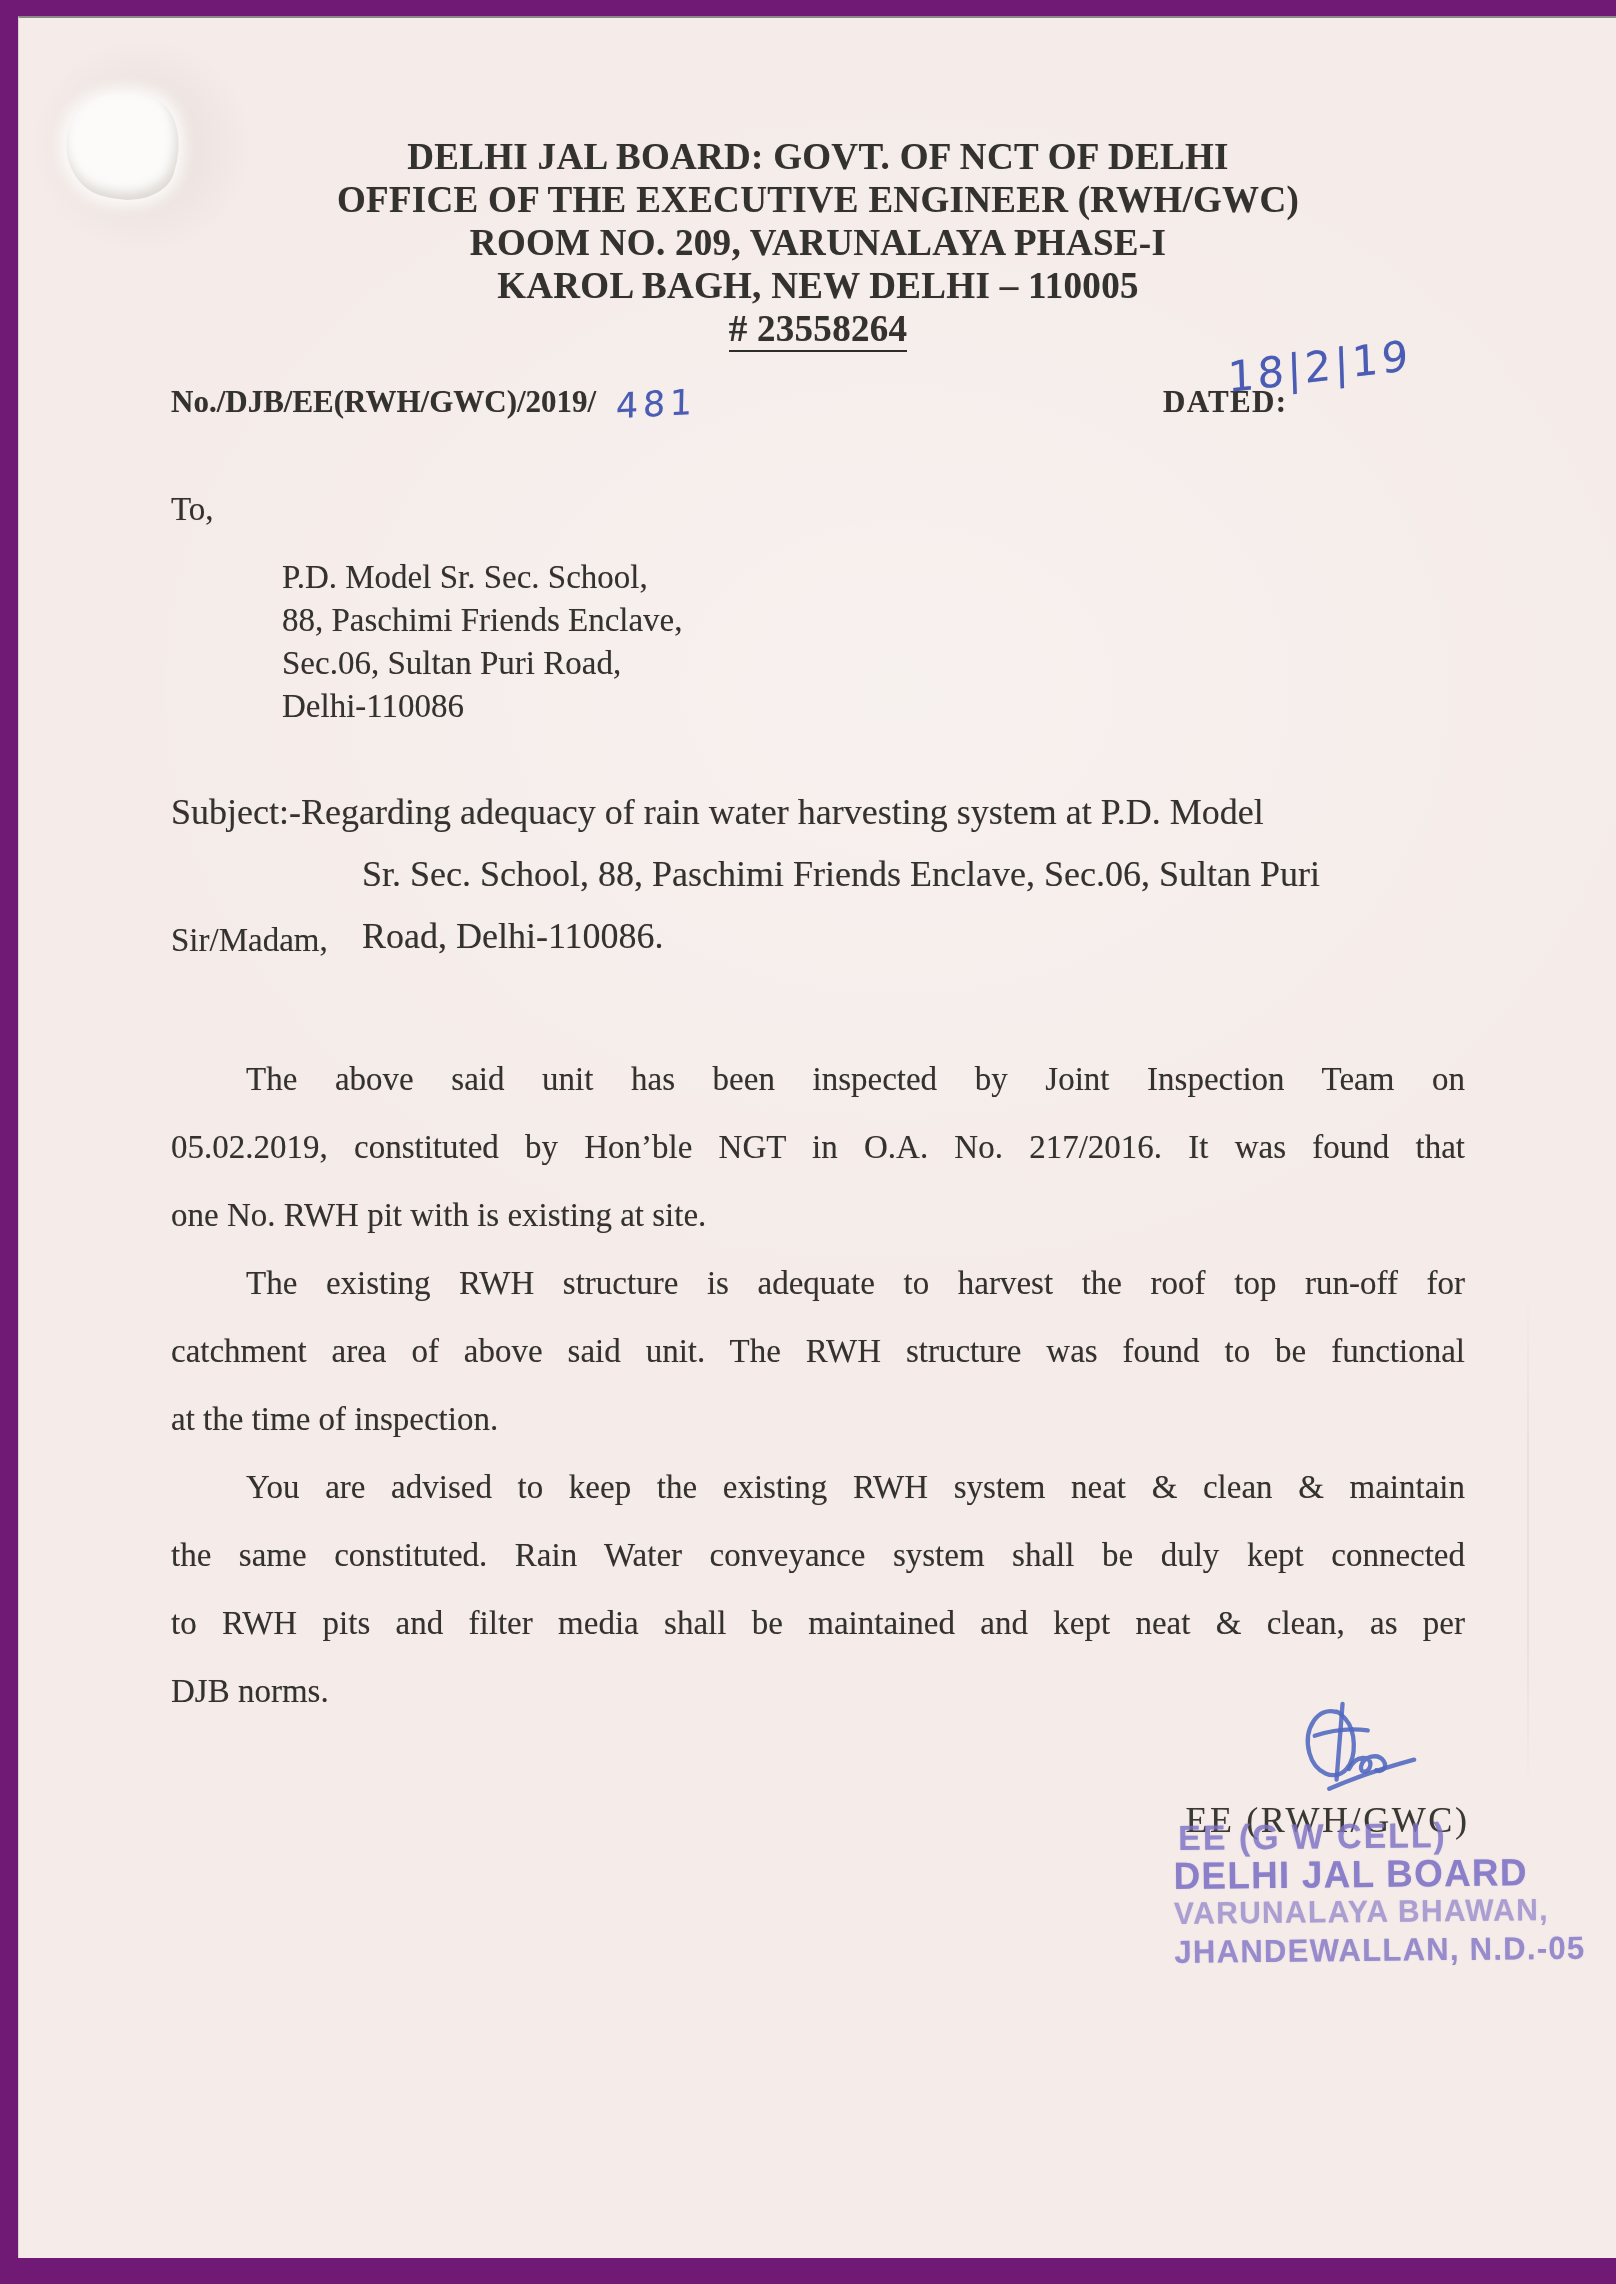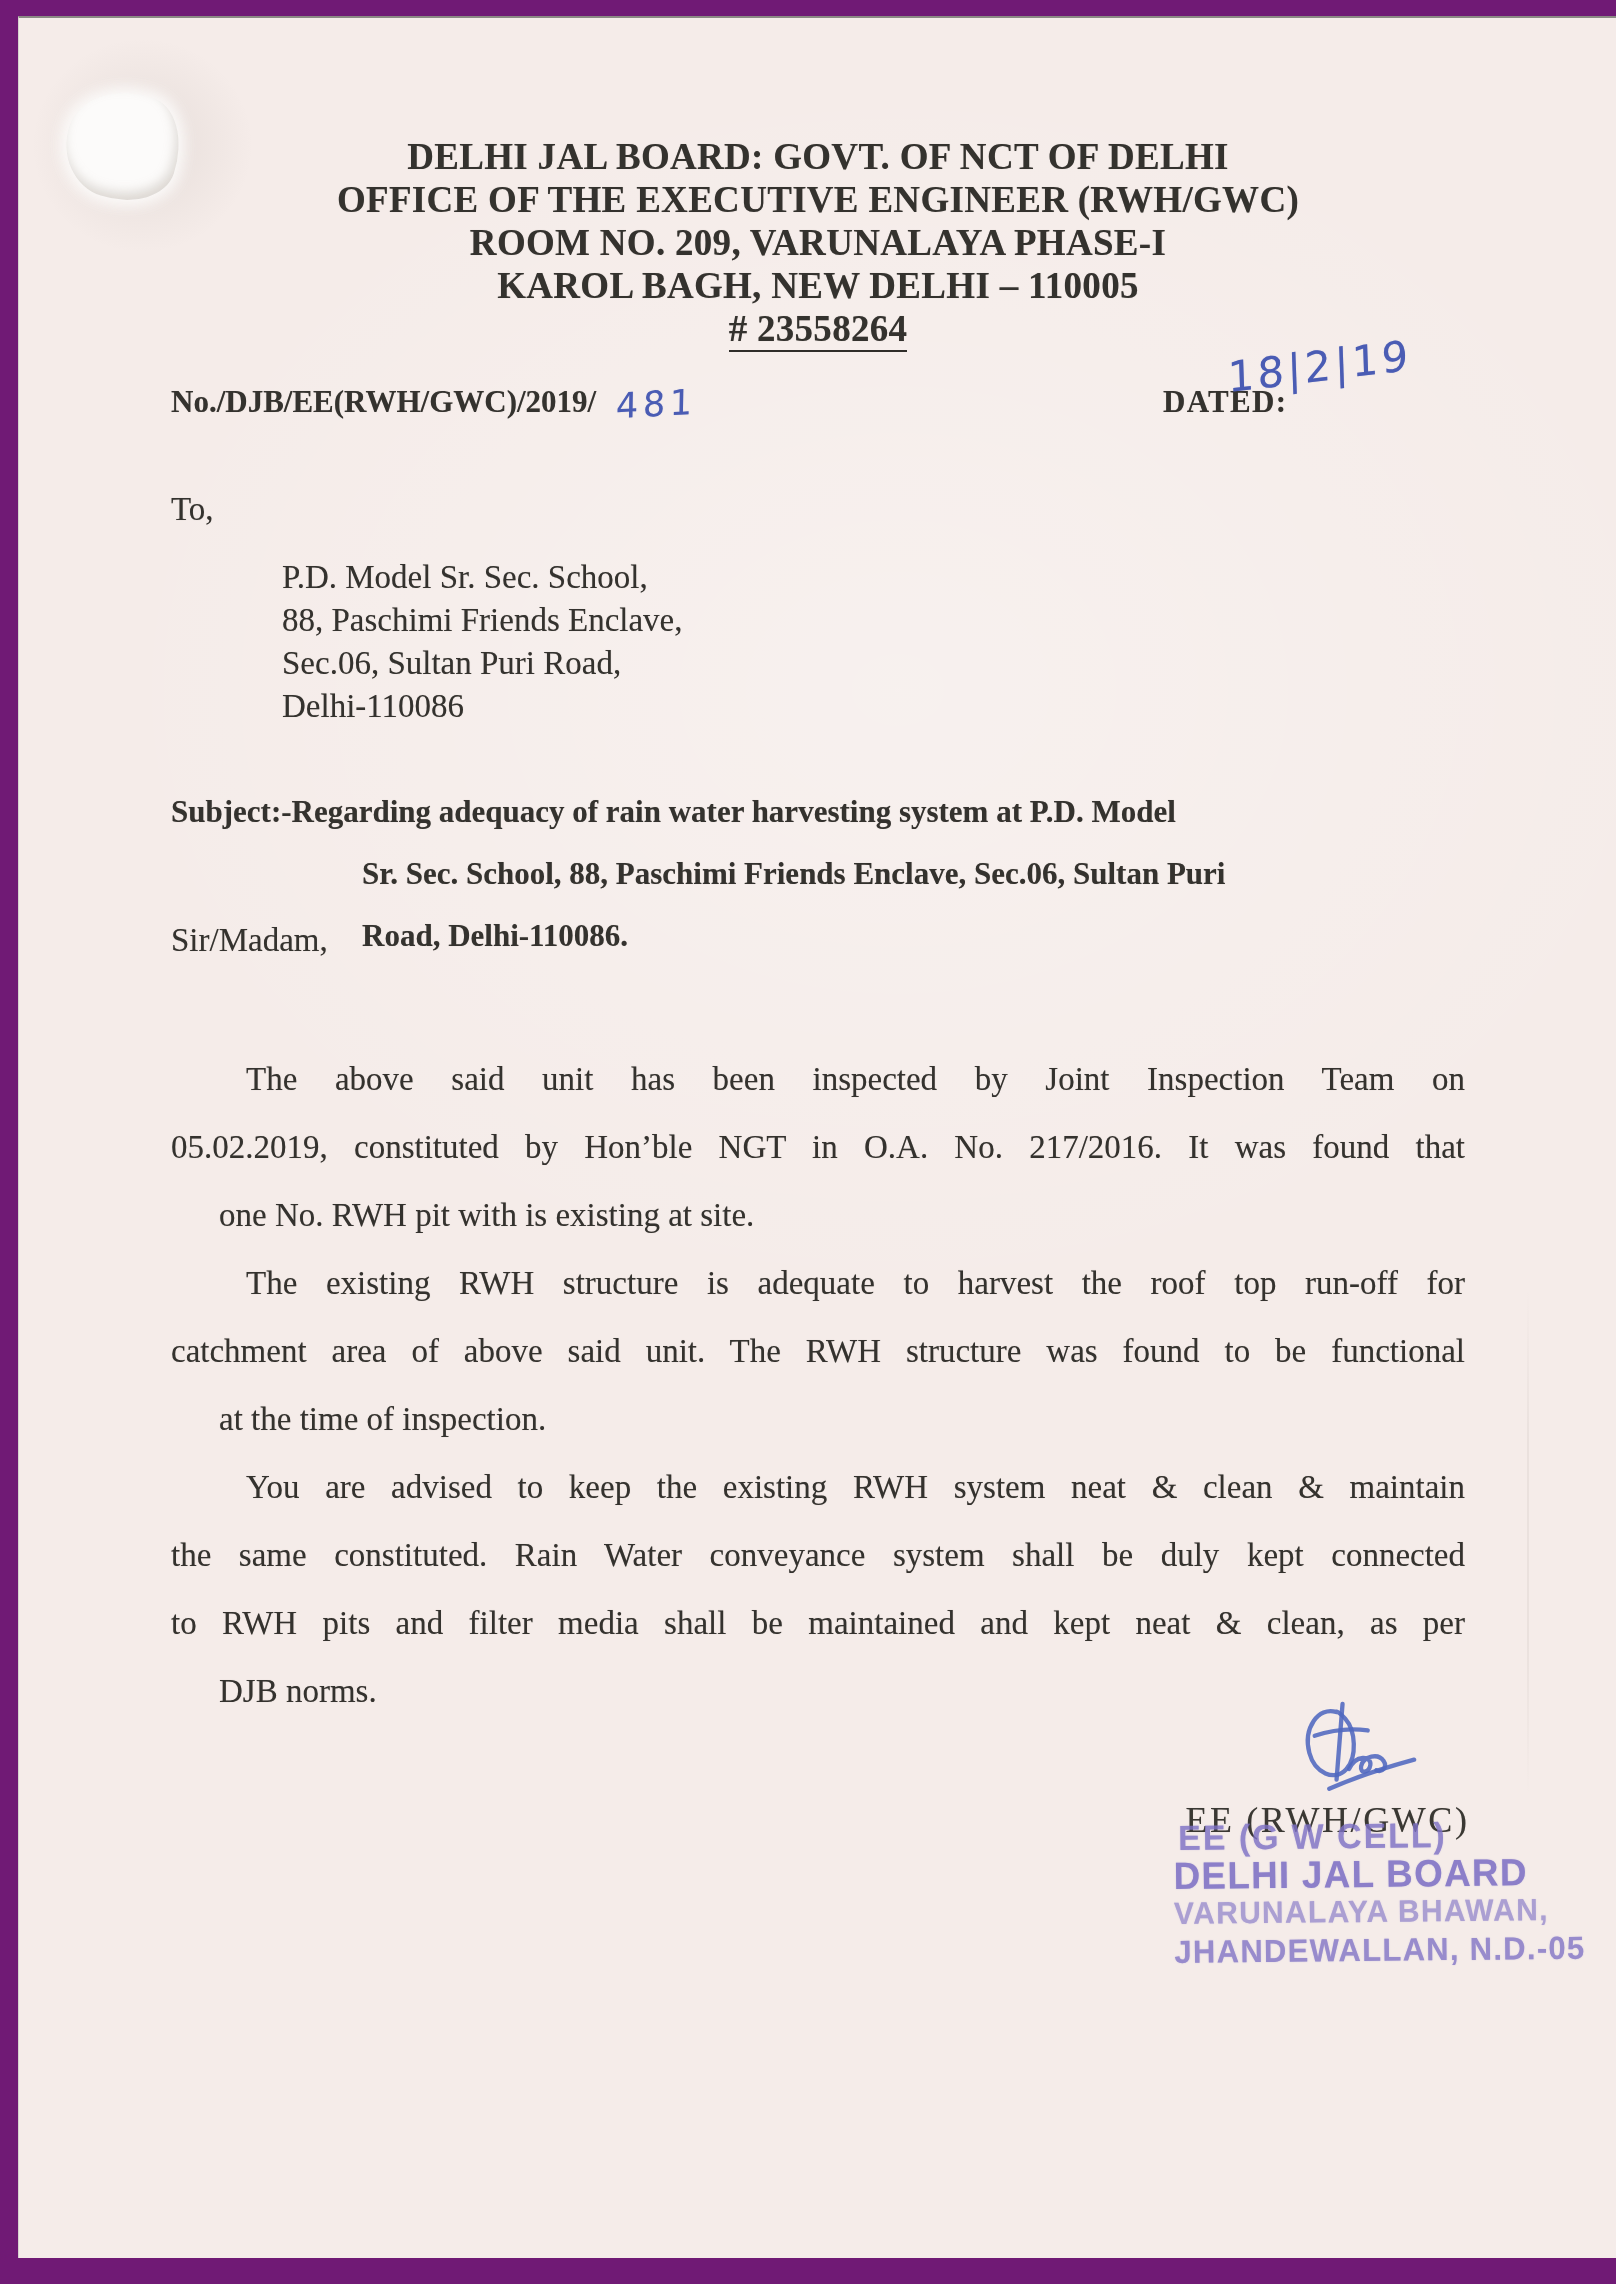--- a/index.html
+++ b/index.html
@@ -39,27 +39,27 @@
     font-family:"DejaVu Sans",sans-serif;color:#4a5cb4;font-weight:400;
     text-shadow:0 0 0.7px rgba(74,92,180,.45);
   }
   .hand.num{display:inline-block;font-size:35px;letter-spacing:4.6px;margin-left:19.5px;
     transform:rotate(-3deg) skewX(-4deg);vertical-align:-3.9px;}
   .hand.date{position:absolute;left:1208px;top:324px;font-size:42px;letter-spacing:3.3px;
     transform:rotate(-7deg) skewX(-5deg);white-space:nowrap;}
   .to{position:absolute;left:152px;top:473px;font-size:33px;}
   .addr{position:absolute;left:263px;top:538px;font-size:33px;line-height:43px;}
   .subject{position:absolute;left:152px;top:763px;width:1296px;
-    font-weight:700;font-size:31px;line-height:62px;}
+    font-weight:400;font-size:36px;line-height:62px;}
   .subj-cont{padding-left:191px;}
   .greet{position:absolute;left:152px;top:904px;font-size:33px;}
   .body-text{position:absolute;left:152px;top:1027px;width:1294px;font-size:33px;}
   .b-line{height:68px;line-height:68px;text-align:justify;white-space:normal;}
   .b-just{text-align-last:justify;}
-  .b-last{text-align-last:left;margin-left:48px;}
+  .b-last{text-align-last:left;}
   .b-indent{text-indent:75px;}
   .sig{position:absolute;left:1253px;top:1682px;width:153px;height:116px;}
   .sig path{stroke:#5068bf;stroke-width:6.5;fill:none;stroke-linecap:round;opacity:.88;}
   .sig-title{position:absolute;left:1152px;top:1781px;width:313px;text-align:center;
     font-size:36px;letter-spacing:2.6px;color:#3a3833;}
   .stamp{
     position:absolute;left:1154px;top:1801px;width:365px;
     font-family:"Liberation Sans","DejaVu Sans",sans-serif;font-weight:800;
     color:#7e71c5;line-height:38px;transform:rotate(-.6deg) scaleX(.97);
     transform-origin:left top;white-space:nowrap;

